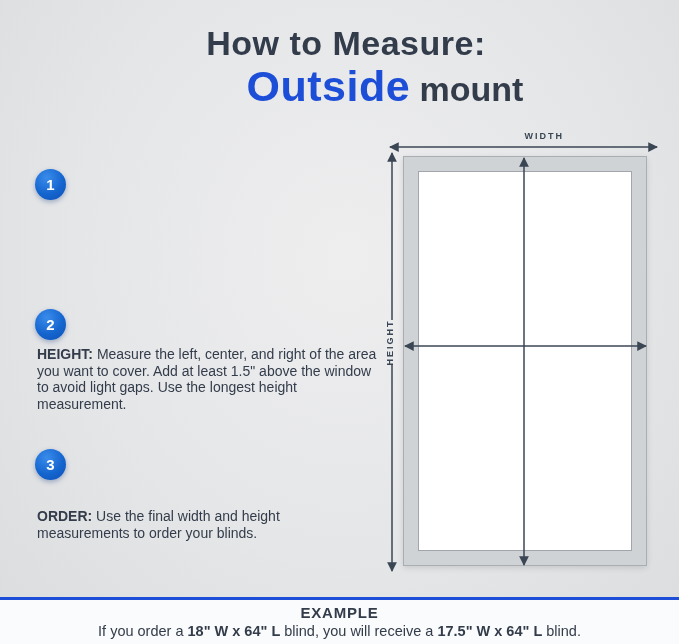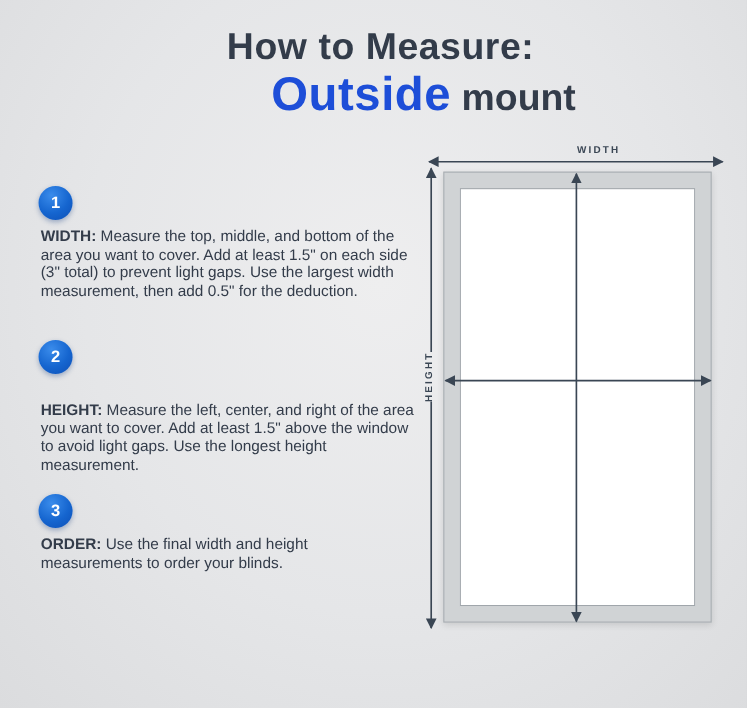--- a/index.html
+++ b/index.html
@@ -64,31 +64,30 @@
 <body>
 
 <div class="canvas">
 
   <div class="title-line1">How to Measure:</div>
   <div class="title-line2"><span class="title-highlight">Outside</span><span class="title-suffix"> mount</span></div>
 
   <div class="badge" style="left:35px;top:169px;">
       <span>1</span>
     </div>
-  <div class="step-text" style="left:37px;top:206px;width:338px;"><span class="step-label">WIDTH:</span><span> Measure the top, middle, and bottom of the area you want to cover. Add at least 1.5" on each side (3" total) to prevent light gaps. Use the largest width measurement, then add 0.5" for the deduction.</span></div>
 
   <div class="badge" style="left:35px;top:309px;">
       <span>2</span>
     </div>
-  <div class="step-text" style="left:37px;top:364px;width:345px;"><span class="step-label">HEIGHT:</span><span> Measure the left, center, and right of the area you want to cover. Add at least 1.5" above the window to avoid light gaps. Use the longest height measurement.</span></div>
+  <div class="step-text" style="left:37px;top:346px;width:345px;"><span class="step-label">HEIGHT:</span><span> Measure the left, center, and right of the area you want to cover. Add at least 1.5" above the window to avoid light gaps. Use the longest height measurement.</span></div>
 
   <div class="badge" style="left:35px;top:449px;">
       <span>3</span>
     </div>
-  <div class="step-text" style="left:37px;top:486px;width:320px;"><span class="step-label">ORDER:</span><span> Use the final width and height measurements to order your blinds.</span></div>
+  <div class="step-text" style="left:37px;top:508px;width:320px;"><span class="step-label">ORDER:</span><span> Use the final width and height measurements to order your blinds.</span></div>
 
   <div class="window-frame">
     <div class="window-inner"></div>
   </div>
 
   <svg class="arrows-svg" viewBox="0 0 290 446" xmlns="http://www.w3.org/2000/svg">
     <defs>
       <marker id="ah" viewBox="0 0 10 10" refX="9" refY="5" markerWidth="6.5" markerHeight="6.5" orient="auto-start-reverse">
         <path d="M0,0 L10,5 L0,10 z" fill="currentColor"></path>
       </marker>
@@ -100,14 +99,18 @@
     <line class="arrow-line" x1="14" y1="229" x2="14" y2="435" marker-end="url(#ah)"></line>
 
     <line class="arrow-line" x1="146" y1="22" x2="146" y2="429" marker-start="url(#ah)" marker-end="url(#ah)"></line>
 
     <line class="arrow-line" x1="27" y1="210" x2="268" y2="210" marker-start="url(#ah)" marker-end="url(#ah)"></line>
   </svg>
 
   <div class="dim-label dim-label-width">WIDTH</div>
   <div class="dim-label dim-label-height">HEIGHT</div>
 
+  <div class="footer">
+    <div class="footer-heading">EXAMPLE</div>
+    <div class="footer-line"><span>If you order a </span><span class="seg-bold">18" W x 64" L</span><span> blind, you will receive a </span><span class="seg-bold">17.5" W x 64" L</span><span> blind.</span></div>
+  </div>
 
 </div>
 
 </body></html>

